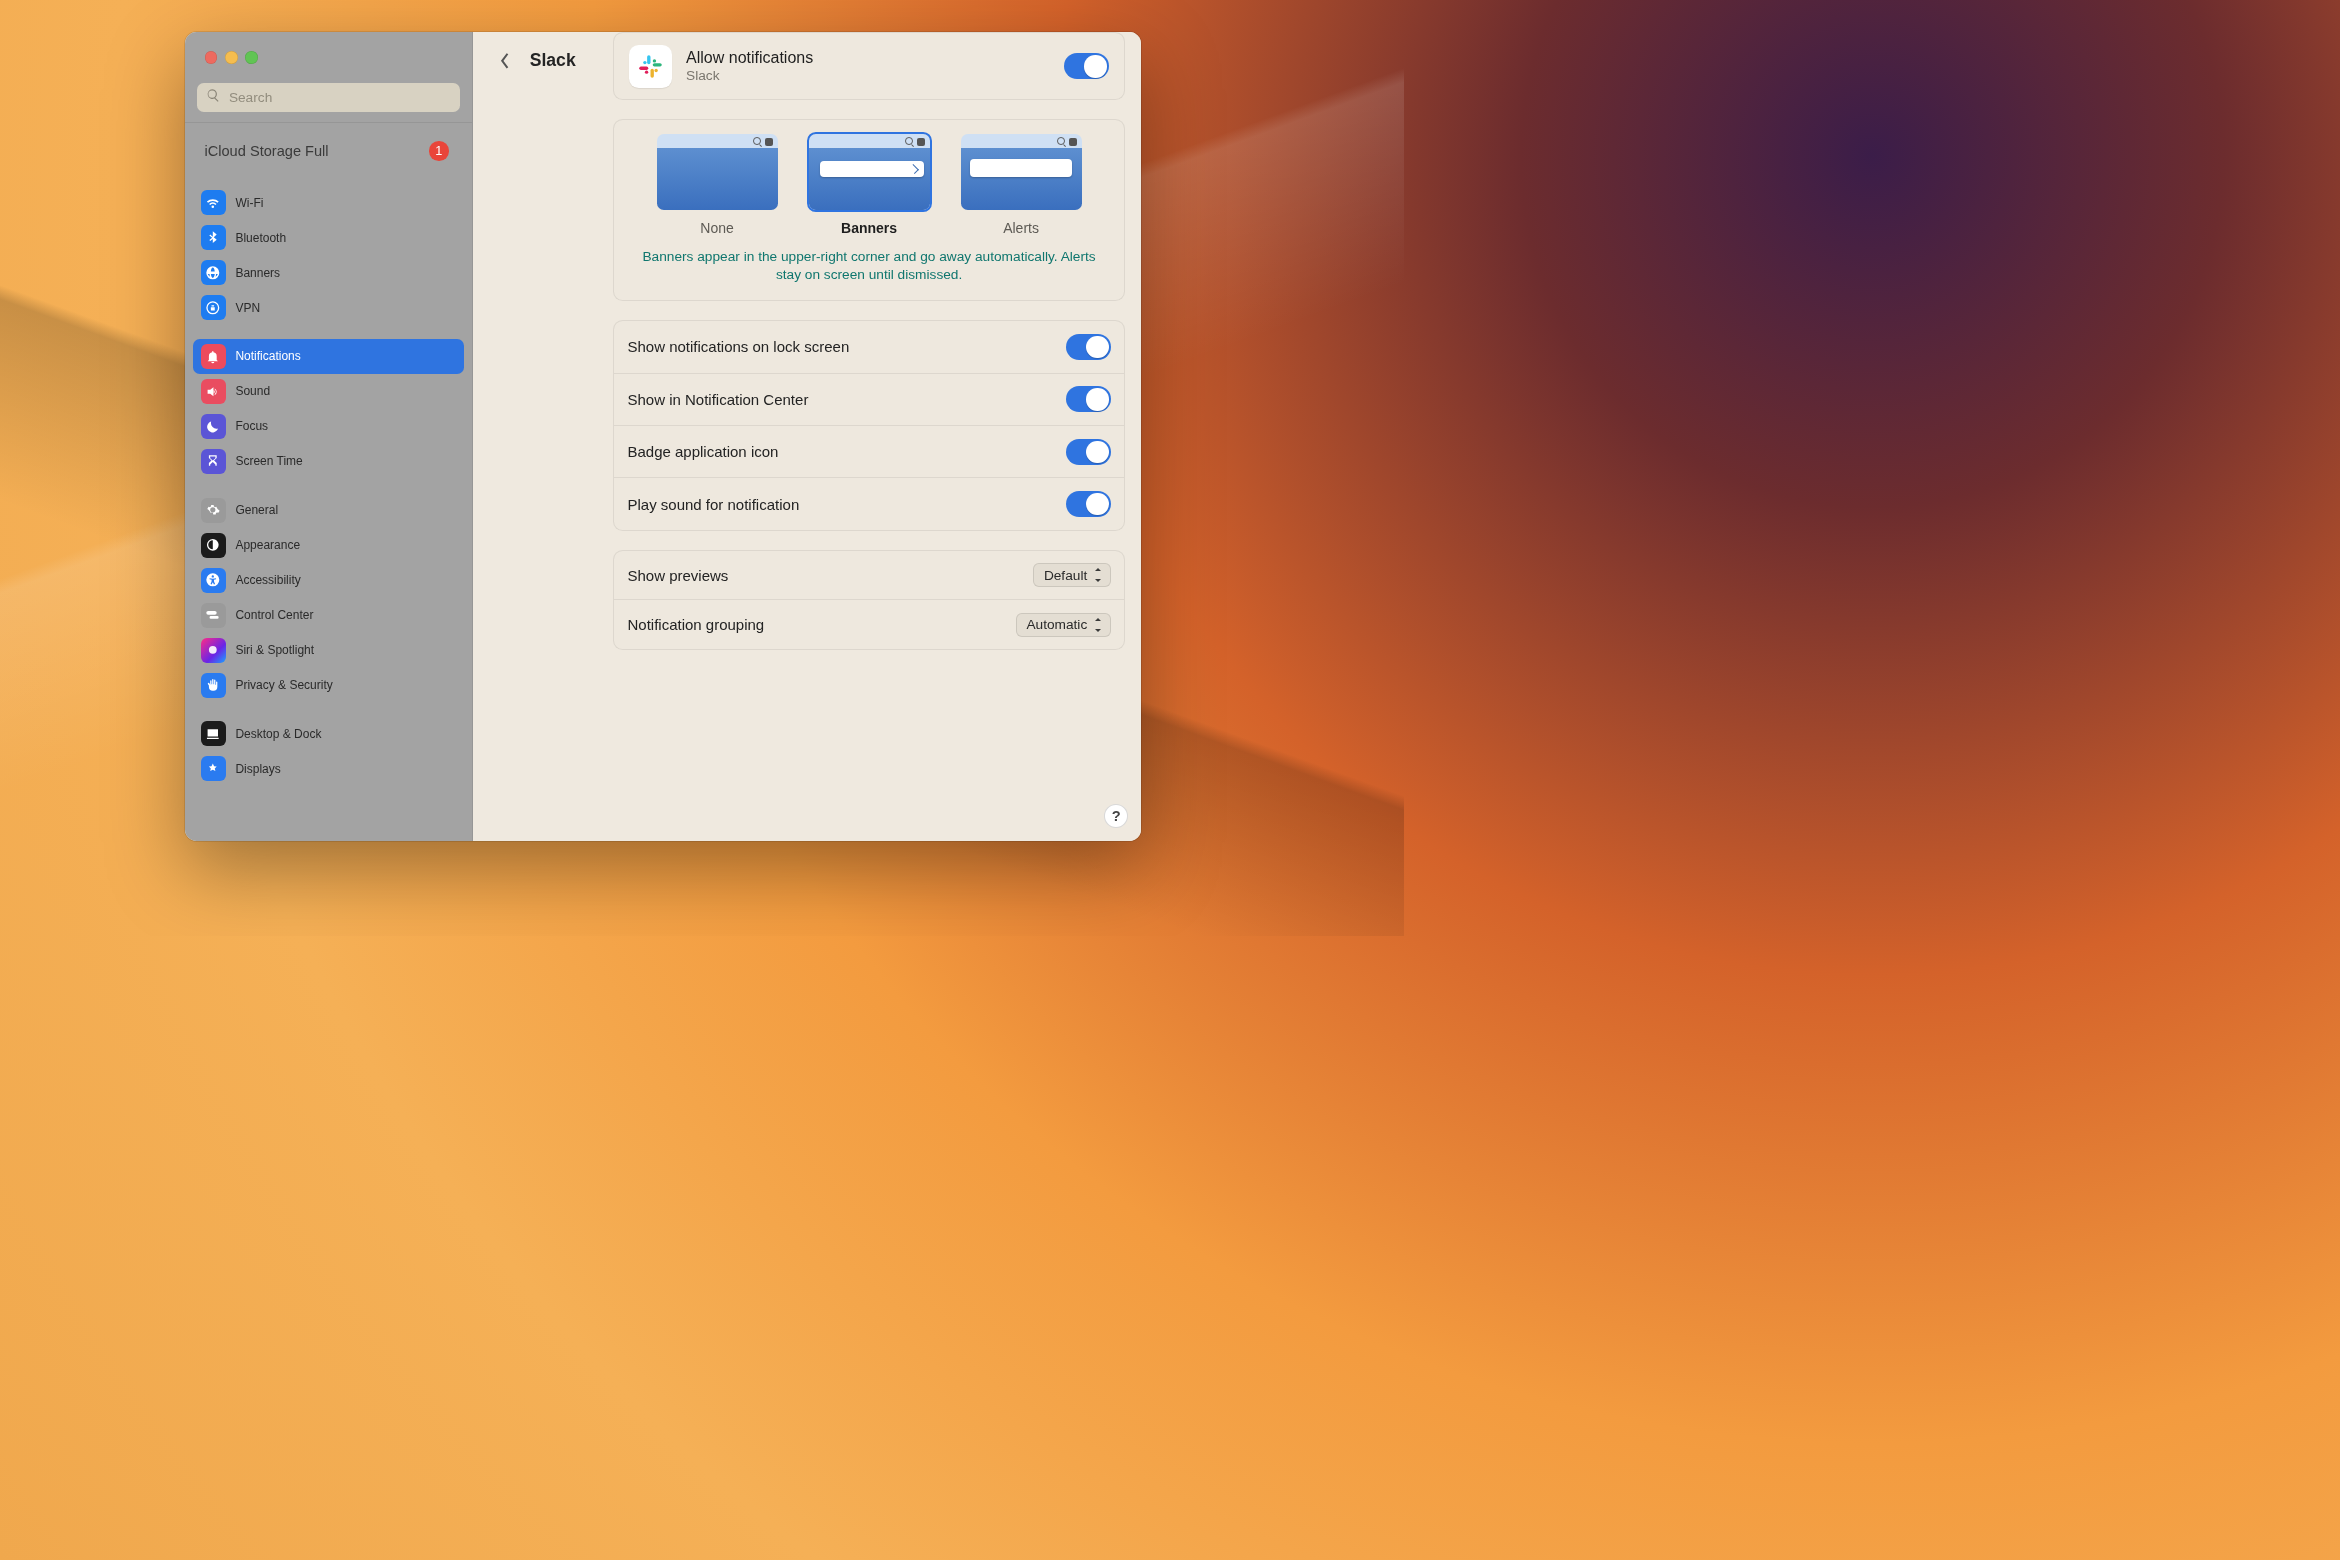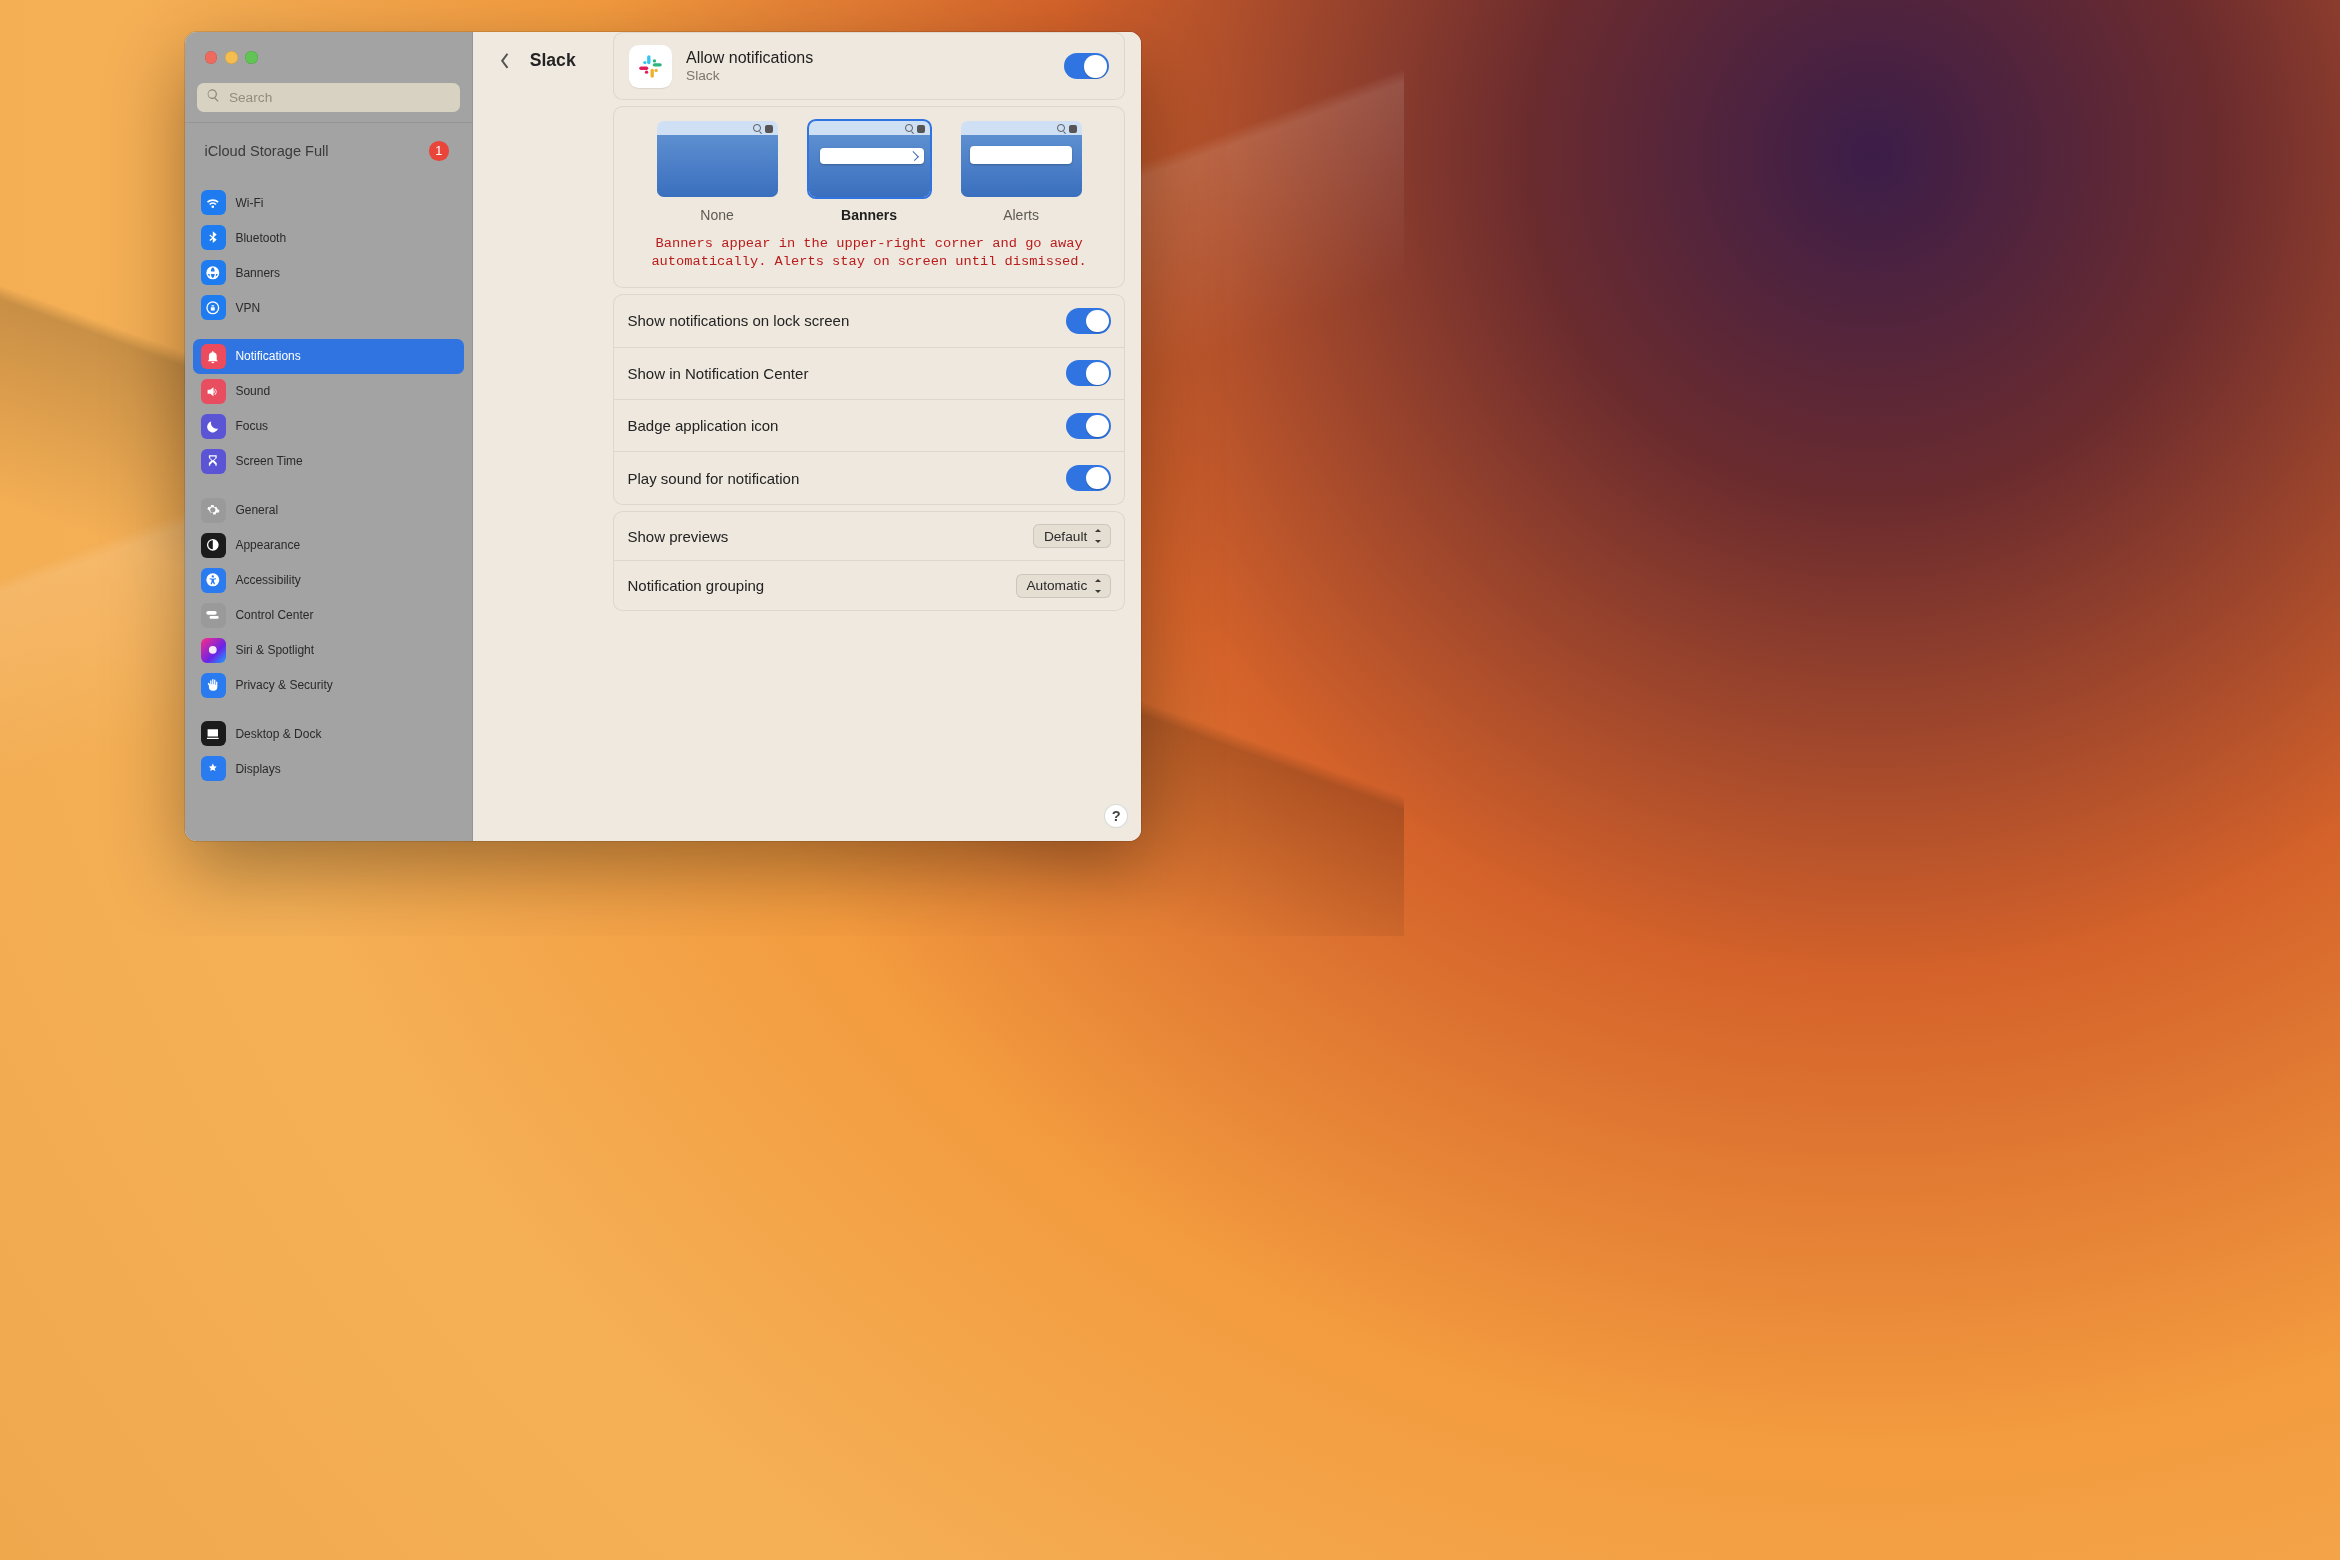--- a/index.html
+++ b/index.html
@@ -132,21 +132,21 @@
   .back-btn { width:21.5px; height:21.5px; display:flex; align-items:center; justify-content:center; color:#555; }
   .back-btn svg { width:13.7px; height:17.6px; fill:none; stroke:#555; stroke-width:2.3; }
   .main-title { font-size:17.6px; font-weight:700; color:#242424; }
 
   .content { padding: 0 15.6px 19.5px; overflow-y:auto; flex:1; }
 
   .card {
     background:#eee8de;
     border:1px solid rgba(0,0,0,0.07);
     border-radius:9.8px;
-    margin-bottom:6px;
+    margin-bottom:19px;
   }
 
   
   .allow-row {
     display:flex; align-items:center; padding:11.7px 15.6px; gap:13.7px;
   }
   .app-icon {
     width:43px; height:43px; border-radius:9.8px; background:#fff;
     display:flex; align-items:center; justify-content:center;
     box-shadow: 0 1px 1px rgba(0,0,0,0.08);
@@ -194,22 +194,22 @@
     border-right:1.5px solid #3e6fb2; border-top:1.5px solid #3e6fb2;
     transform:rotate(45deg);
   }
   .style-opt.alerts .banner { top:25px; left:9.8px; right:9.8px; height:17.6px; }
   .style-opt.selected .style-preview {
     outline:2.9px solid #2f74e0; outline-offset:0; border-radius:6.8px;
   }
   .style-label { font-size:14px; color:#5d5a54; }
   .style-label.sel { font-weight:700; color:#1e1e1e; }
   .styles-desc {
-    text-align:center; color:#b91c1c; font-size:13.7px;
-    padding: 5.9px 27px 15.6px; line-height:1.35;font-family:Liberation Mono, monospace;
+    text-align:center; color:#0f766e; font-size:13.7px;
+    padding: 5.9px 27px 15.6px; line-height:1.35;
   }
 
   
   .setting-row {
     display:flex; align-items:center; justify-content:space-between;
     padding:12.7px 13.7px; font-size:15px; color:#232323;
   }
   .setting-row + .setting-row { border-top:1px solid rgba(0,0,0,0.07); }
 
   .select {

